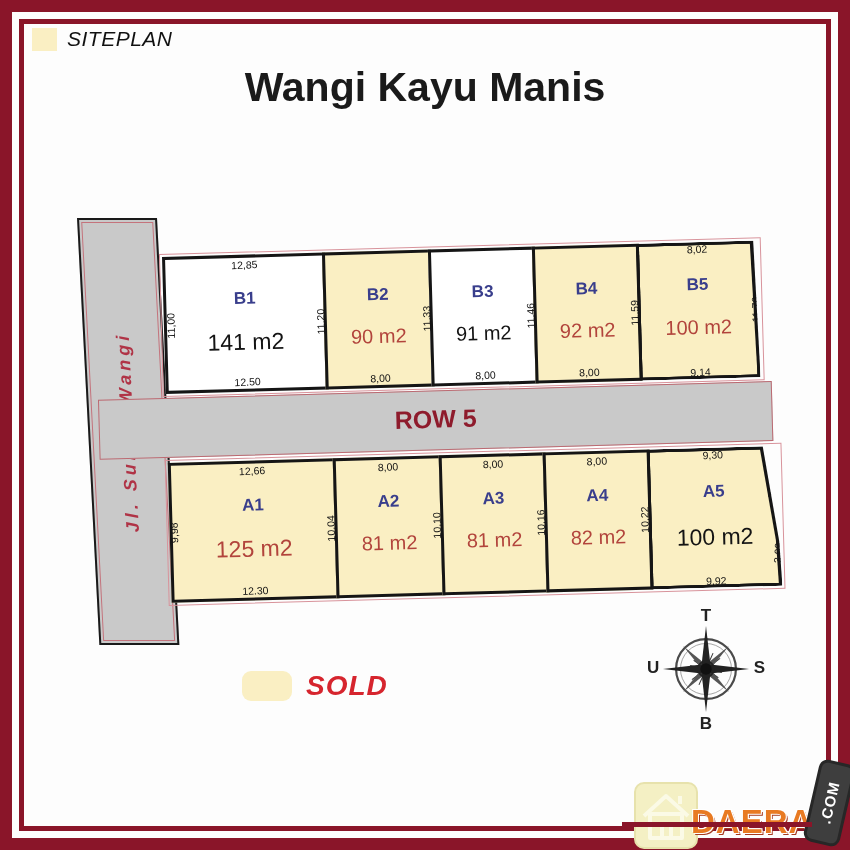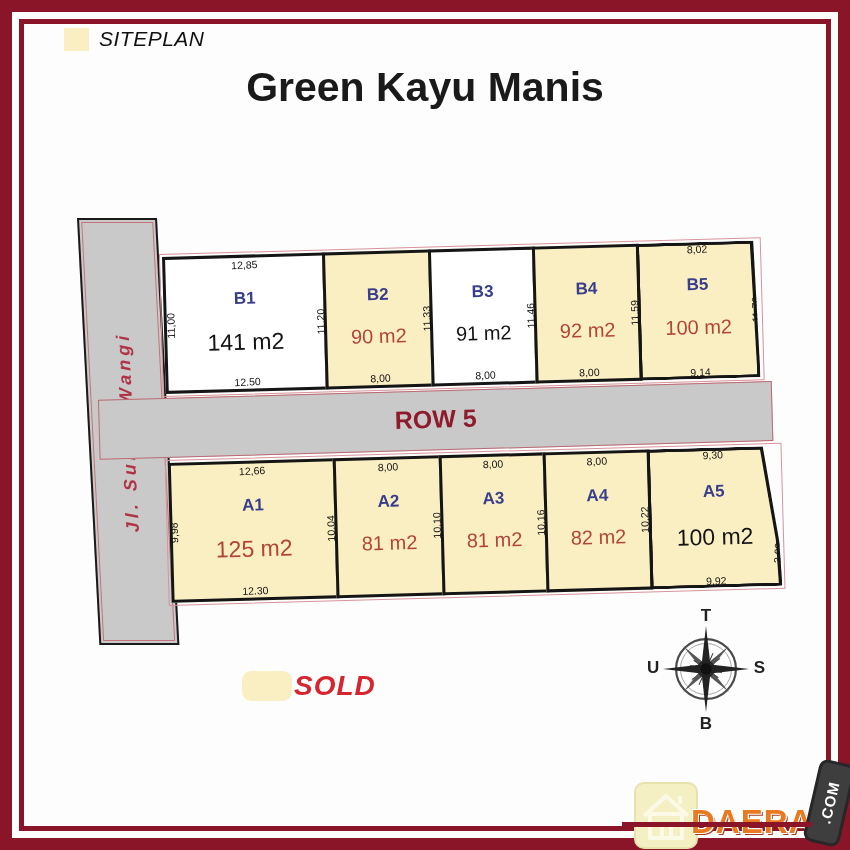--- a/index.html
+++ b/index.html
@@ -10,21 +10,21 @@
     position:relative;
     overflow:hidden;
   }
   .canvas { position:absolute; inset:0; }
 
   
   .frame-outer { position:absolute; inset:0; border:12px solid var(--frame); pointer-events:none; z-index:4; }
   .frame-inner { position:absolute; inset:19px; border:5px solid var(--frame); pointer-events:none; z-index:4; }
 
   
-  .siteplan-tag { position:absolute; left:32px; top:27px; display:flex; align-items:center; gap:10px; z-index:5;margin-left:32px; }
+  .siteplan-tag { position:absolute; left:32px; top:27px; display:flex; align-items:center; gap:10px; z-index:5; }
   .siteplan-swatch { width:25px; height:23px; background:var(--sold_fill); }
   .siteplan-text { font-style:italic; font-size:21px; color:#111; letter-spacing:.5px; }
   .title { position:absolute; left:0; right:0; top:64px; text-align:center;
            font-size:41px; font-weight:700; color:#1a1a1a; letter-spacing:0; z-index:5; }
   .subtitle { position:absolute; left:0; right:0; top:121px; text-align:center;
            font-size:30px; font-style:italic; font-weight:600; color:var(--accent_red); z-index:5; }
 
   
   .road-vertical { position:absolute; left:77px; top:218px; width:80px; height:427px;
     background:var(--road_fill); border:2px solid #1a1a1a;
@@ -70,21 +70,21 @@
   .dim-right-upper { right:-4px; top:26%; transform:rotate(-73deg); }
   .dim-right-lower { right:-6px; top:72%; transform:rotate(-86deg); }
 
   
   .road-row { position:relative; height:60px; margin:4px 0 5px -68px; width:calc(100% + 78px);
     background:var(--road_fill); border:1px solid #bc6a72; }
   .road-row-label { position:absolute; left:0; right:0; top:50%; transform:translateY(-54%);
     text-align:center; font-size:25px; font-weight:700; color:var(--row_text); }
 
   
-  .legend { position:absolute; left:242px; top:670px; display:flex; align-items:center; gap:2px; z-index:3; }
+  .legend { position:absolute; left:242px; top:670px; display:flex; align-items:center; gap:14px; z-index:3; }
   .legend-swatch { width:50px; height:30px; border-radius:9px; background:var(--sold_fill); }
   .legend-label { font-size:28px; font-weight:800; font-style:italic; color:var(--sold_text); letter-spacing:1px; }
 
   
   .compass { position:absolute; left:645px; top:606px; width:122px; height:128px; z-index:3; }
   .compass-letter { position:absolute; font-size:17px; font-weight:700; color:#222; }
   .compass-t { top:0; left:50%; transform:translateX(-50%); }
   .compass-b { bottom:0; left:50%; transform:translateX(-50%); }
   .compass-u { left:2px; top:50%; transform:translateY(-58%); }
   .compass-s { right:2px; top:50%; transform:translateY(-60%); }
@@ -112,21 +112,21 @@
 
 <div class="canvas">
 
   <div class="frame-outer"></div>
   <div class="frame-inner"></div>
 
   <div class="siteplan-tag">
     <span class="siteplan-swatch"></span>
     <span class="siteplan-text">SITEPLAN</span>
   </div>
-  <div class="title">Green Kayu Manis</div>
+  <div class="title">Wangi Kayu Manis</div>
 
   <div class="road-vertical">
     <span class="road-v-label">Jl. Sumur Wangi</span>
   </div>
 
   <div class="plan">
 
     <div class="lots-row lots-top">
       <div class="lot" style="width:163px">
         <span class="dim dim-top">12,85</span>

